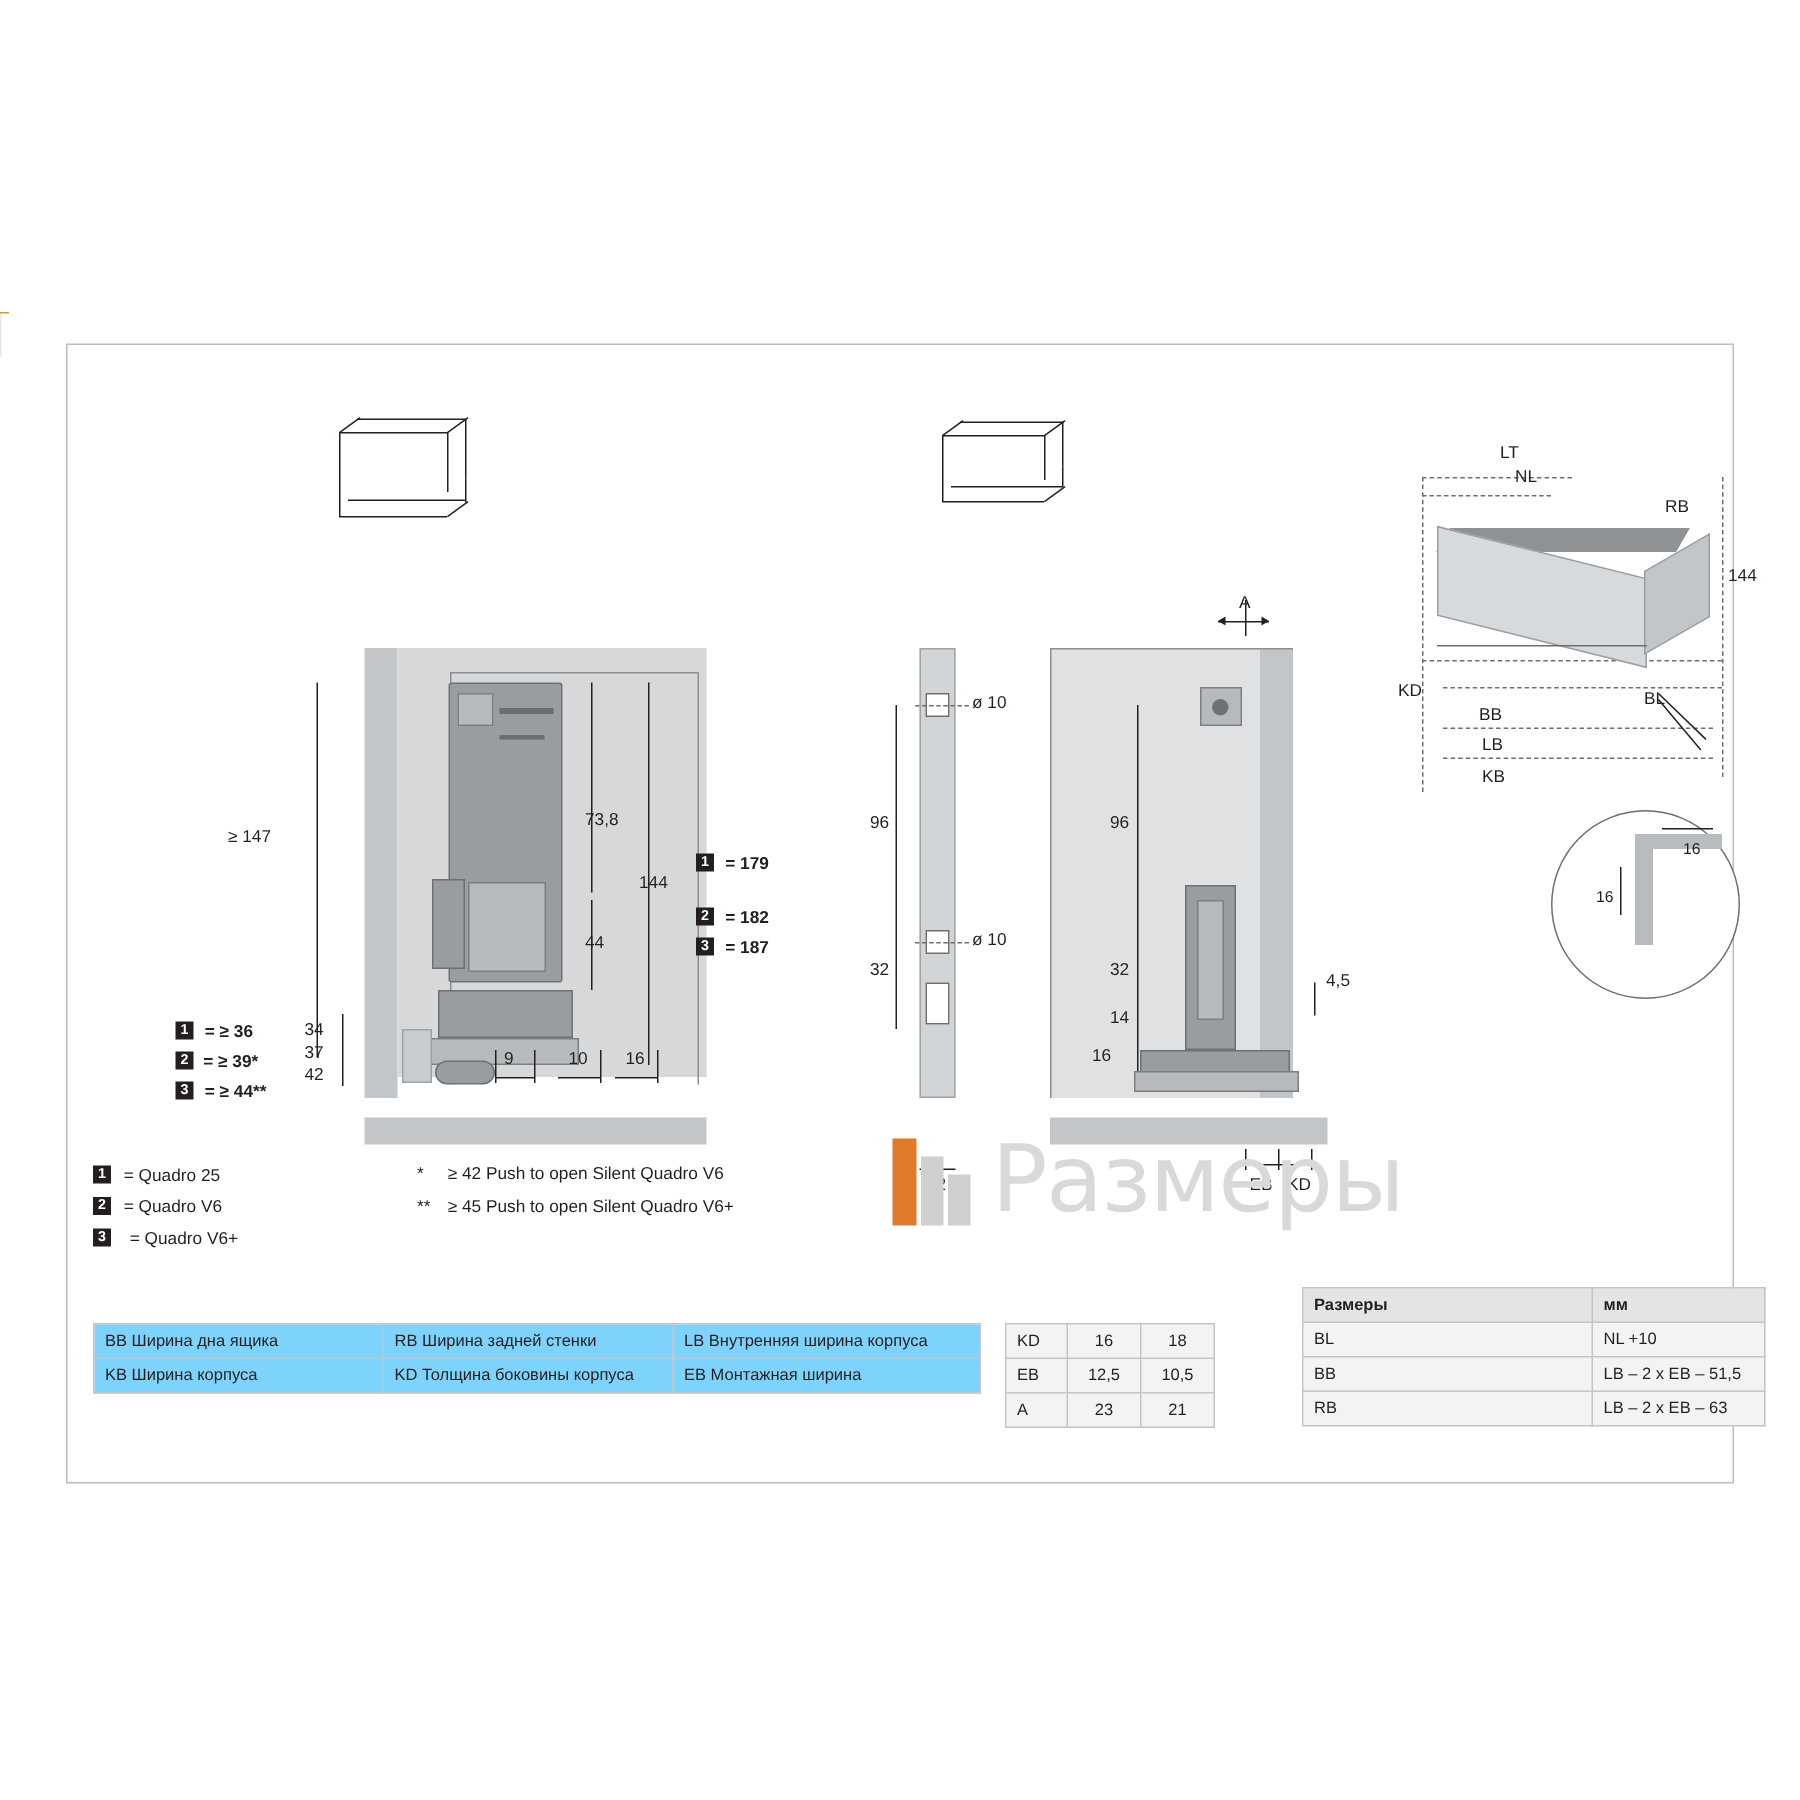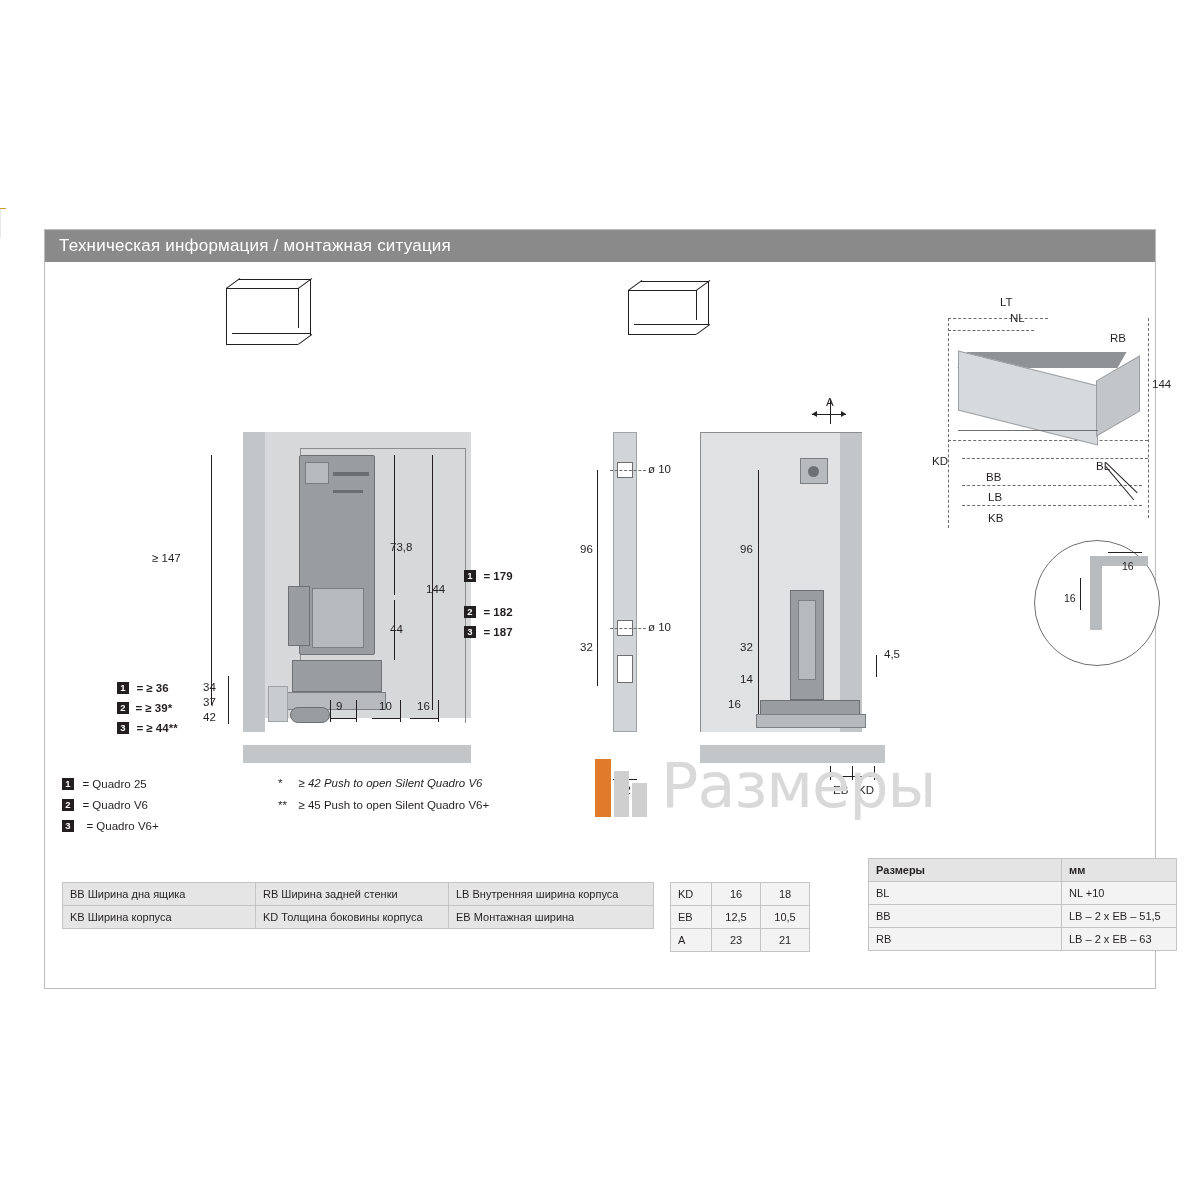--- a/index.html
+++ b/index.html
@@ -119,21 +119,21 @@
   .tbl {
     position: absolute;
     border-collapse: collapse;
     font-size: 11px;
   }
   .tbl td {
     border: 1px solid #c4c4c4;
     padding: 5px 7px;
     white-space: nowrap;
   }
-  .tbl.legend td { background: #e5e5e5; }
+  .tbl.legend td { background: #7dd3fc; }
   .tbl.kd td { background: #f3f3f3; text-align: center; }
   .tbl.kd td.first { text-align: left; font-weight: normal; }
   .tbl.sizes td { background: #f3f3f3; }
   .tbl.sizes tr.head td { background: #e4e4e4; font-weight: bold; }
 
   
   .wm {
     position: absolute;
     left: 595px; top: 745px;
     width: 420px; height: 90px;
@@ -178,21 +178,20 @@
 </head>
 <body>
 
 <div class="page">
 
   <div class="tick-left2"></div>
   <div class="tick-left"></div>
 
   <div class="sheet"></div>
 
-  <div class="header-bar">Техническая информация / монтажная ситуация</div>
 
   <div>
     <div class="ln hl" style="left:226px;top:288px;width:72px;"></div>
     <div class="ln hl" style="left:238px;top:279px;width:72px;"></div>
     <div class="ln vl" style="left:226px;top:288px;height:56px;"></div>
     <div class="ln vl" style="left:298px;top:288px;height:40px;"></div>
     <div class="ln vl" style="left:310px;top:279px;height:40px;"></div>
     <div class="ln" style="left:226px;top:288px;width:17px;height:1px;transform:rotate(-36deg);transform-origin:left top;"></div>
     <div class="ln" style="left:298px;top:288px;width:17px;height:1px;transform:rotate(-36deg);transform-origin:left top;"></div>
     <div class="ln hl" style="left:226px;top:344px;width:72px;"></div>
@@ -307,21 +306,21 @@
     </div>
     <div>
       <span class="numbox">3</span>
       <span class="lbl" style="position:static;margin-left:8px;">= Quadro V6+</span>
     </div>
   </div>
 
   <div style="position:absolute;left:278px;top:773px;">
     <div style="margin-bottom:4px;">
       <span class="lbl" style="position:static;display:inline-block;width:16px;">*</span>
-      <span class="lbl" style="position:static;font-style:italic;">≥ 42 Push to open Silent Quadro V6</span>
+      <span class="lbl" style="position:static;">≥ 42 Push to open Silent Quadro V6</span>
     </div>
     <div>
       <span class="lbl" style="position:static;display:inline-block;width:16px;">**</span>
       <span class="lbl" style="position:static;">≥ 45 Push to open Silent Quadro V6+</span>
     </div>
   </div>
 
   <div>
     <div class="panel" style="left:613px;top:432px;width:24px;height:300px;background:#d2d5d7;"></div>
     <div style="position:absolute;left:617px;top:462px;width:16px;height:16px;background:#ffffff;border:1px solid #6e6e6e;box-sizing:border-box;"></div>

